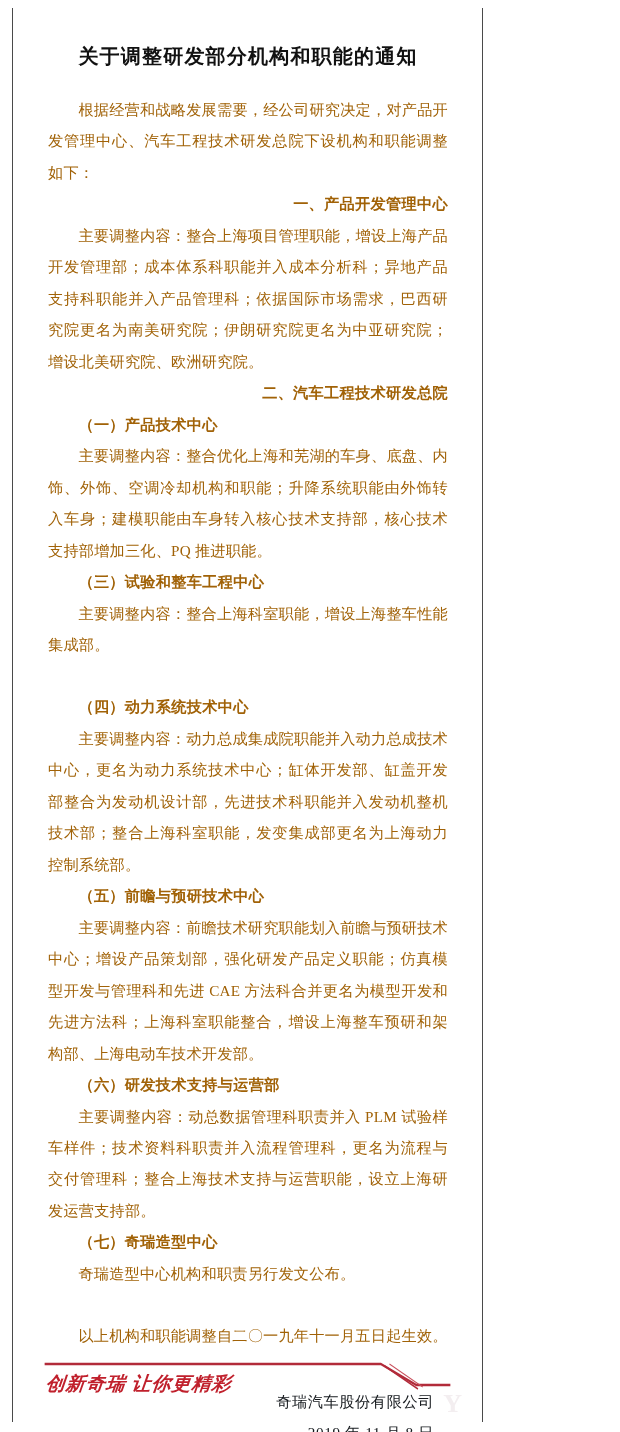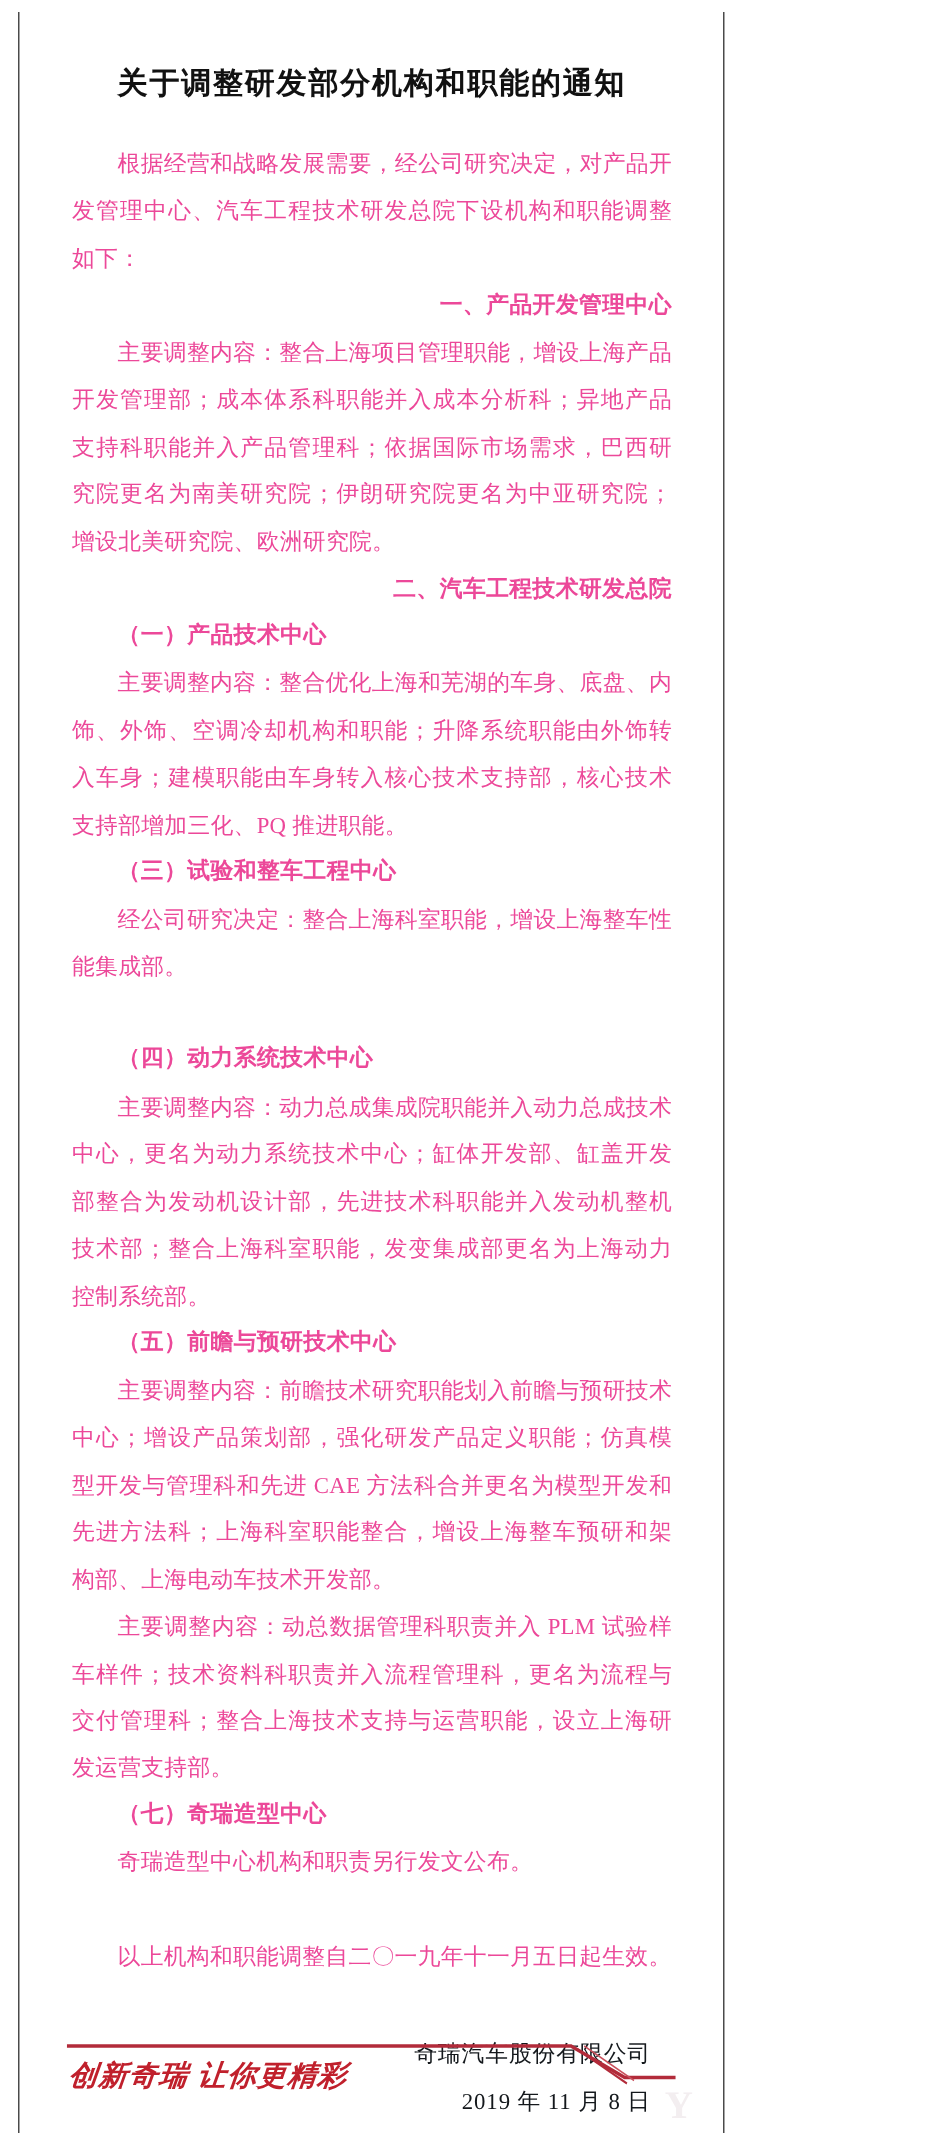--- a/index.html
+++ b/index.html
@@ -43,21 +43,21 @@
     letter-spacing: 1.2px;
     color: #111111;
     padding-top: 42px;
     padding-bottom: 6px;
     line-height: 1.4;
   }
 
   .body-block {
     margin-top: 18px;
     font-size: 15.2px;
-    color: #ec4899;
+    color: #a16207;
   }
 
   p.para {
     margin: 0;
     line-height: 2.07;
     text-align: justify;
     text-justify: inter-ideograph;
     text-indent: 2em;
     letter-spacing: 0.2px;
   }
@@ -69,21 +69,20 @@
     letter-spacing: 0.3px;
     text-align: right;
   }
   p.subheading {
     margin: 0;
     line-height: 2.07;
     text-indent: 2em;
     font-weight: bold;
     letter-spacing: 0.3px;
     text-align: left;
-    font-family: Liberation Mono, monospace;
   }
   p.spacer-line {
     margin: 0;
     line-height: 2.07;
     height: 31px;
   }
   p.closing {
     margin: 0;
     line-height: 2.07;
     text-indent: 2em;
@@ -152,33 +151,34 @@
       <p class="para">主要调整内容：整合上海项目管理职能，增设上海产品开发管理部；成本体系科职能并入成本分析科；异地产品支持科职能并入产品管理科；依据国际市场需求，巴西研究院更名为南美研究院；伊朗研究院更名为中亚研究院；增设北美研究院、欧洲研究院。</p>
 
       <p class="heading">二、汽车工程技术研发总院</p>
 
       <p class="subheading">（一）产品技术中心</p>
 
       <p class="para">主要调整内容：整合优化上海和芜湖的车身、底盘、内饰、外饰、空调冷却机构和职能；升降系统职能由外饰转入车身；建模职能由车身转入核心技术支持部，核心技术支持部增加三化、PQ 推进职能。</p>
 
       <p class="subheading">（三）试验和整车工程中心</p>
 
-      <p class="para">经公司研究决定：整合上海科室职能，增设上海整车性能集成部。</p>
+      <p class="para">主要调整内容：整合上海科室职能，增设上海整车性能集成部。</p>
 
 
       <p class="spacer-line"></p>
 
       <p class="subheading">（四）动力系统技术中心</p>
 
       <p class="para">主要调整内容：动力总成集成院职能并入动力总成技术中心，更名为动力系统技术中心；缸体开发部、缸盖开发部整合为发动机设计部，先进技术科职能并入发动机整机技术部；整合上海科室职能，发变集成部更名为上海动力控制系统部。</p>
 
       <p class="subheading">（五）前瞻与预研技术中心</p>
 
       <p class="para">主要调整内容：前瞻技术研究职能划入前瞻与预研技术中心；增设产品策划部，强化研发产品定义职能；仿真模型开发与管理科和先进 CAE 方法科合并更名为模型开发和先进方法科；上海科室职能整合，增设上海整车预研和架构部、上海电动车技术开发部。</p>
 
+      <p class="subheading">（六）研发技术支持与运营部</p>
 
       <p class="para">主要调整内容：动总数据管理科职责并入 PLM 试验样车样件；技术资料科职责并入流程管理科，更名为流程与交付管理科；整合上海技术支持与运营职能，设立上海研发运营支持部。</p>
 
       <p class="subheading">（七）奇瑞造型中心</p>
 
       <p class="para">奇瑞造型中心机构和职责另行发文公布。</p>
 
       <p class="spacer-line"></p>
 
       <p class="closing">以上机构和职能调整自二〇一九年十一月五日起生效。</p>

